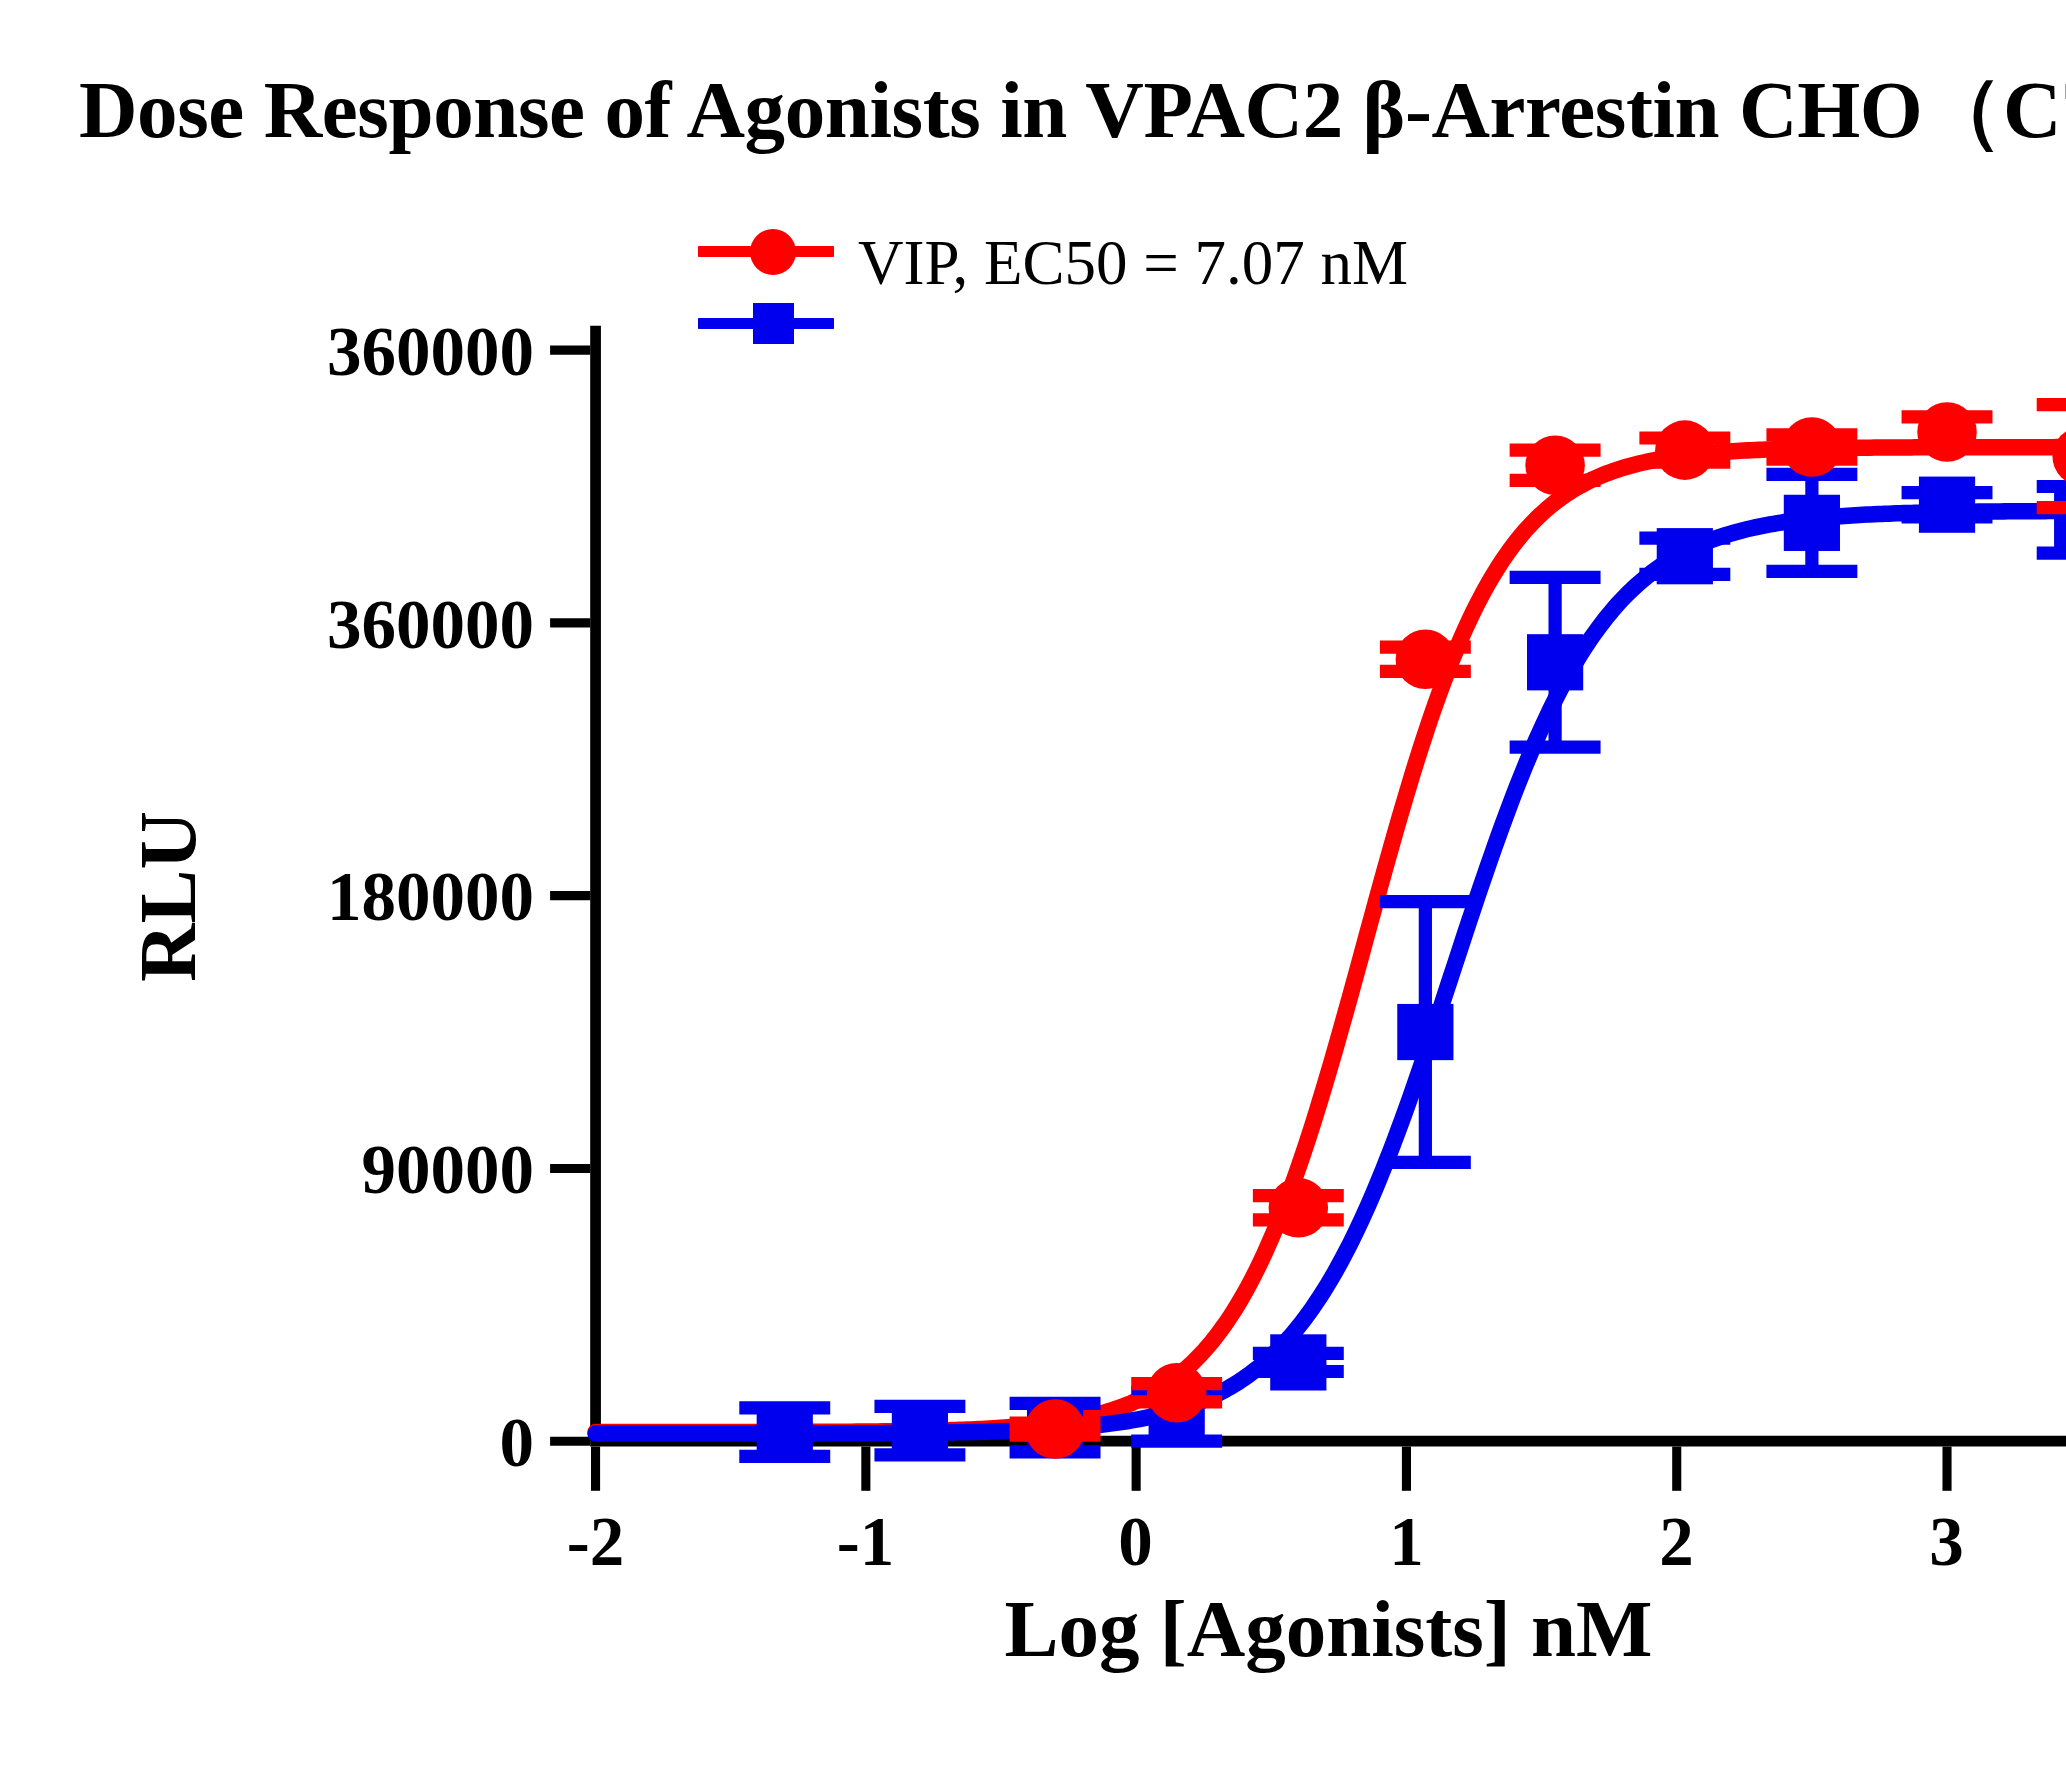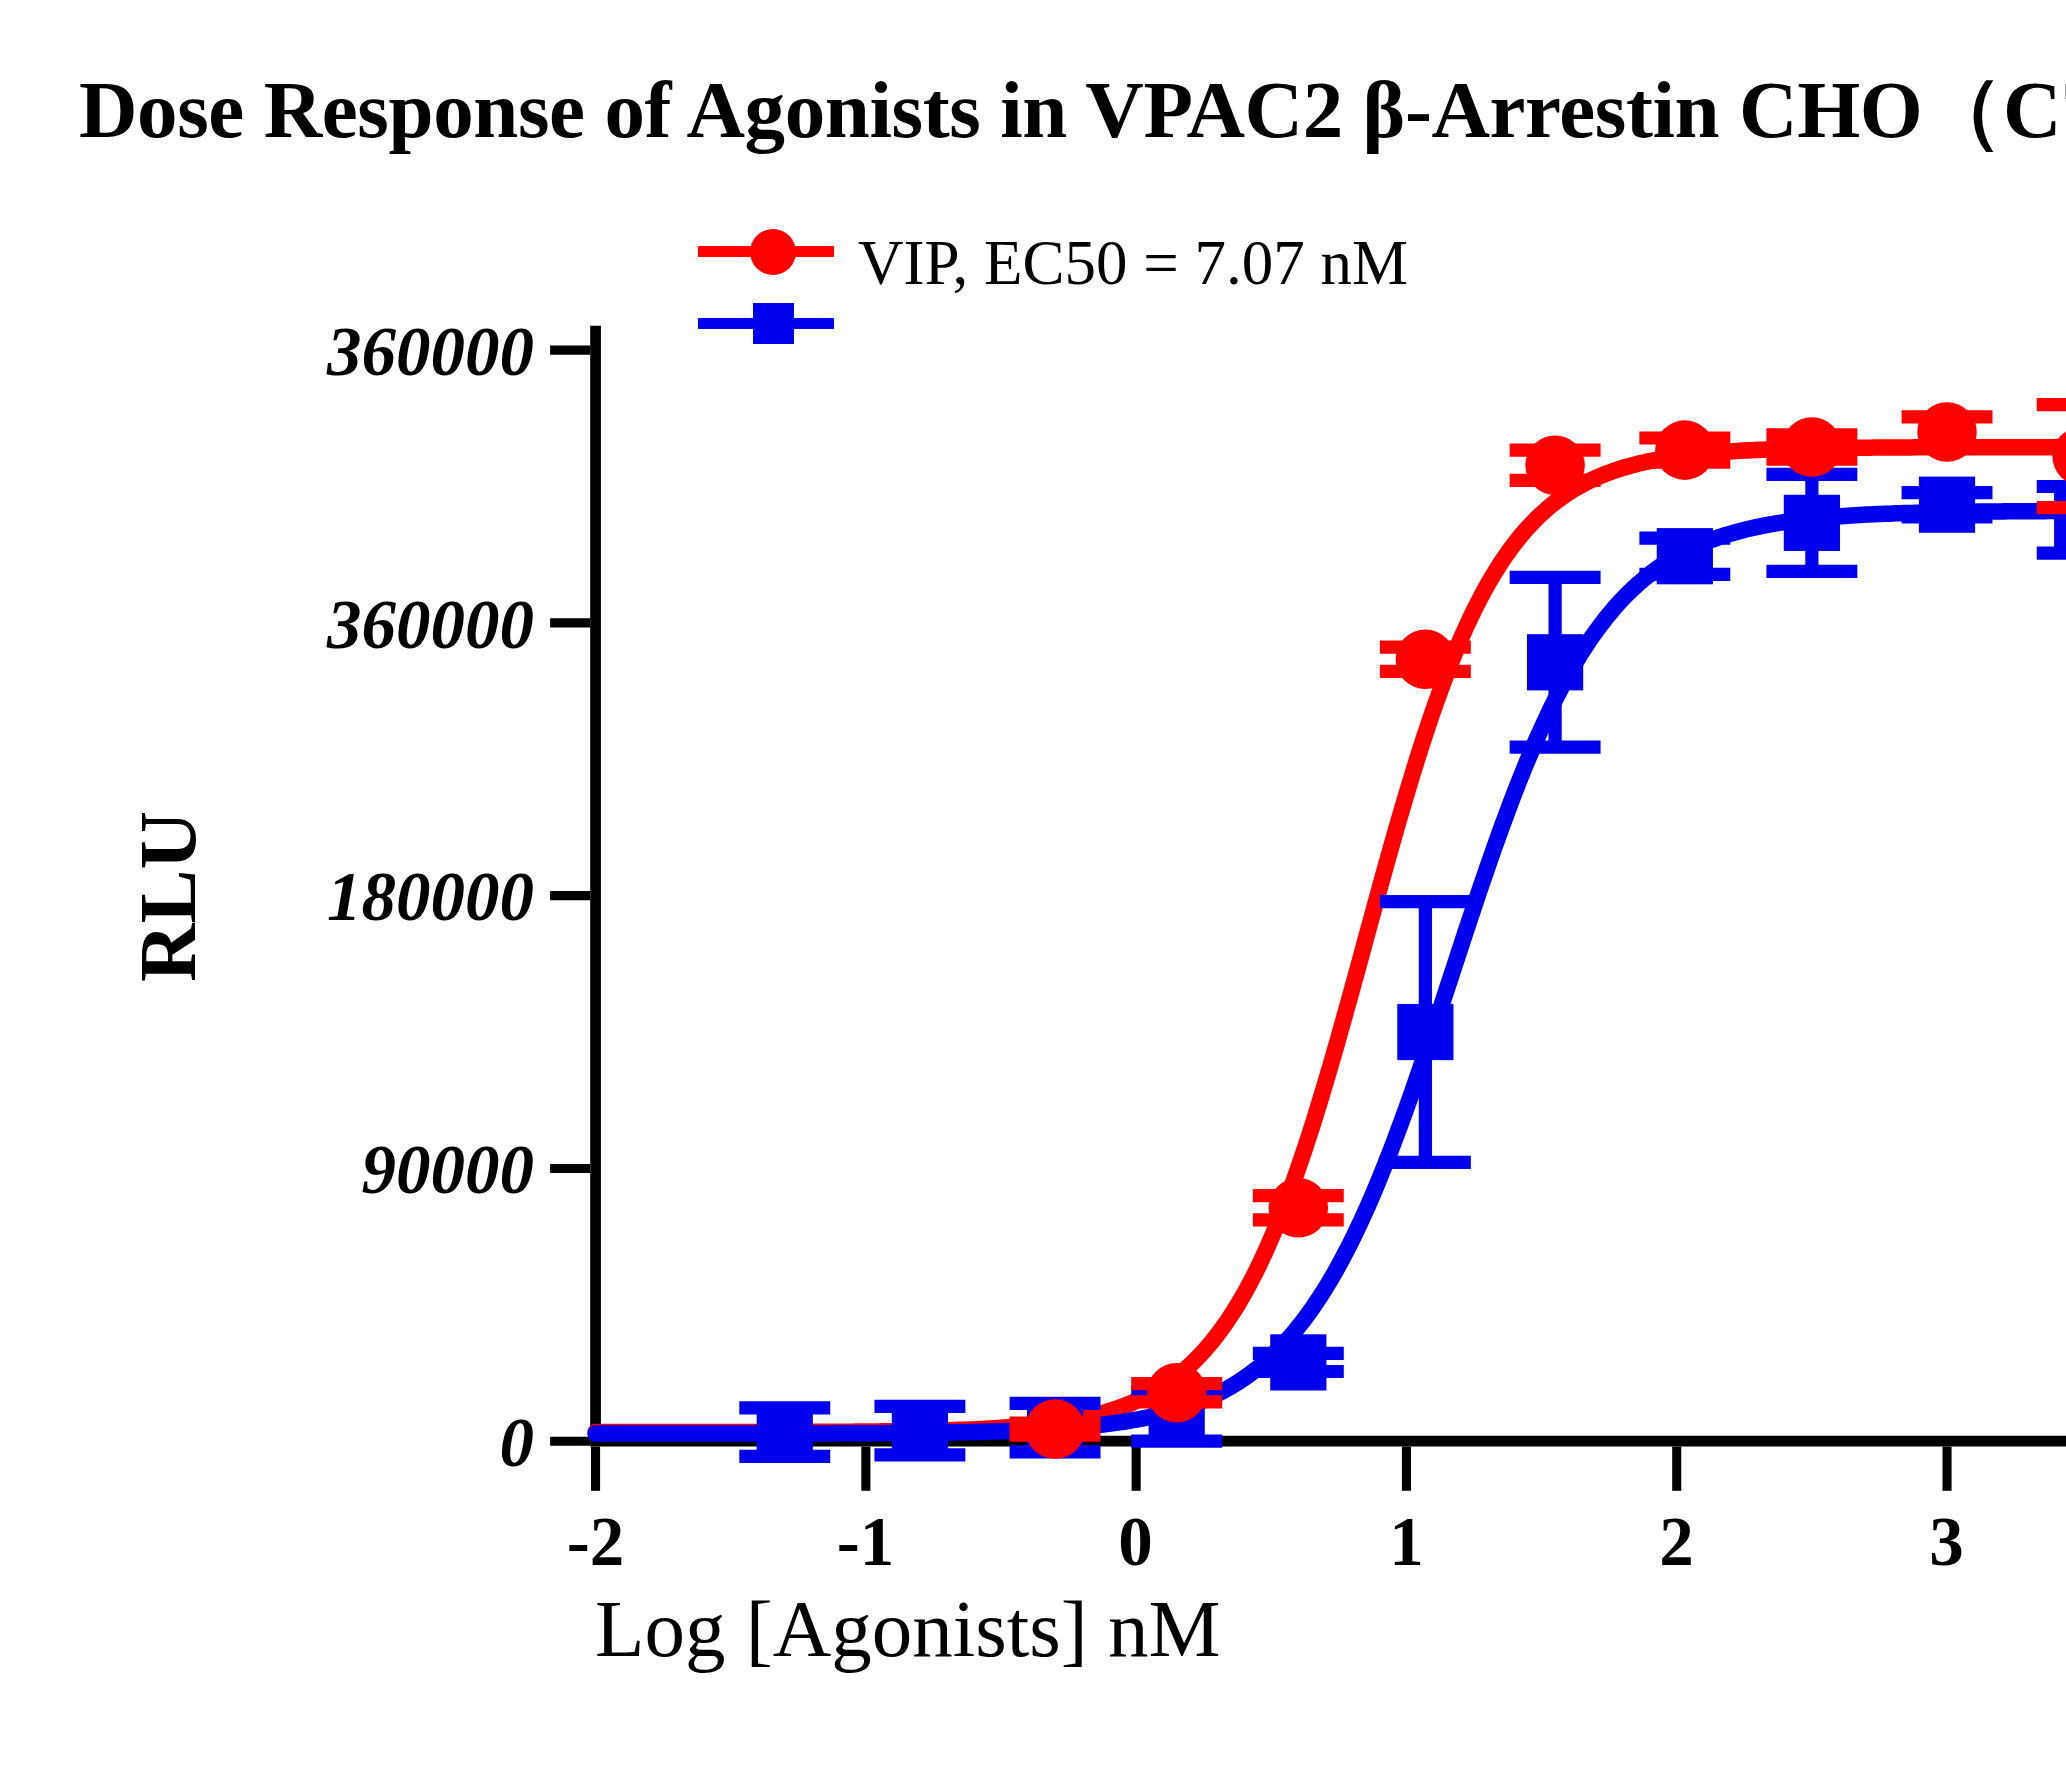--- a/index.html
+++ b/index.html
@@ -30,28 +30,27 @@
   }
 
   .plot{position:absolute;left:0;top:0;width:2655px;height:1769px;}
 
   .ylab{
     position:absolute;left:0;top:0;
     font-family:"Liberation Serif",serif;font-weight:bold;font-size:81px;
     transform-origin:center center;
   }
   .xlab{
-    position:absolute;left:595px;top:1583px;width:1467px;
-    font-family:"Liberation Serif",serif;font-weight:normal;font-size:81px;white-space:nowrap;
+    position:absolute;left:595px;top:1583px;width:1467px;text-align:center;
+    font-family:"Liberation Serif",serif;font-weight:bold;font-size:81px;white-space:nowrap;
   }
   .ytick-label{
     position:absolute;text-align:right;
     font-family:"Liberation Serif",serif;font-weight:bold;font-size:69px;
     white-space:nowrap;
-    font-style:italic;
   }
   .xtick-label{
     position:absolute;text-align:center;
     font-family:"Liberation Serif",serif;font-weight:bold;font-size:69px;
     white-space:nowrap;
   }
   svg{position:absolute;left:0;top:0;}
 </style>
 </head>
 <body>

